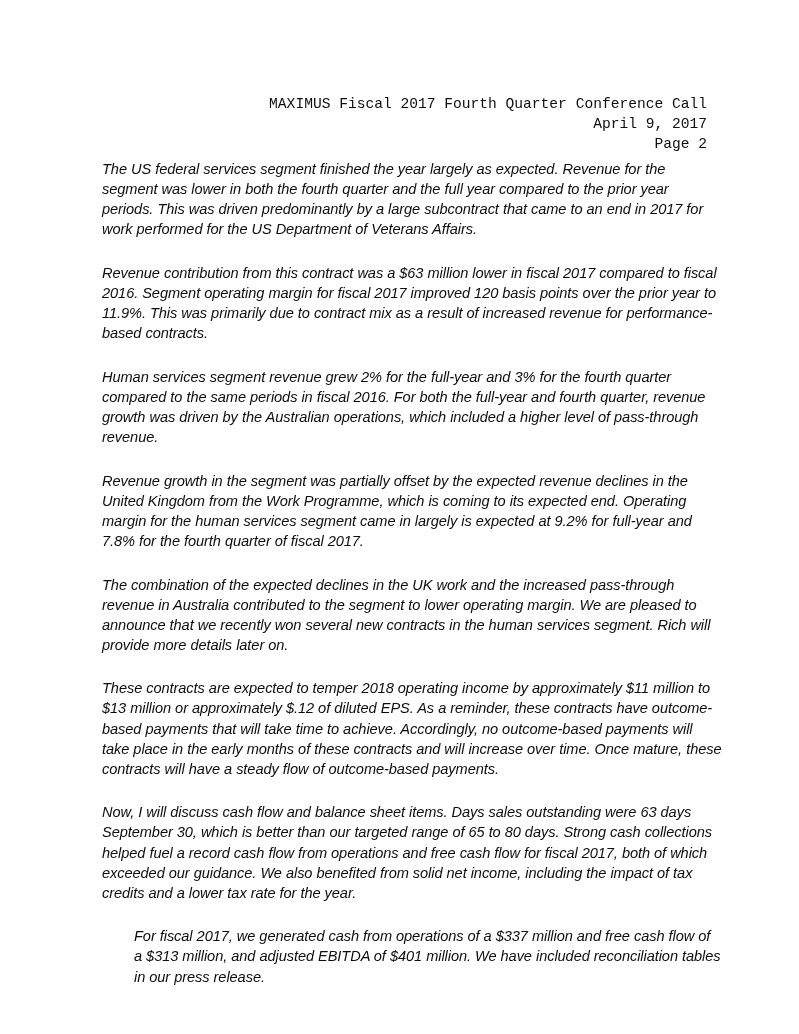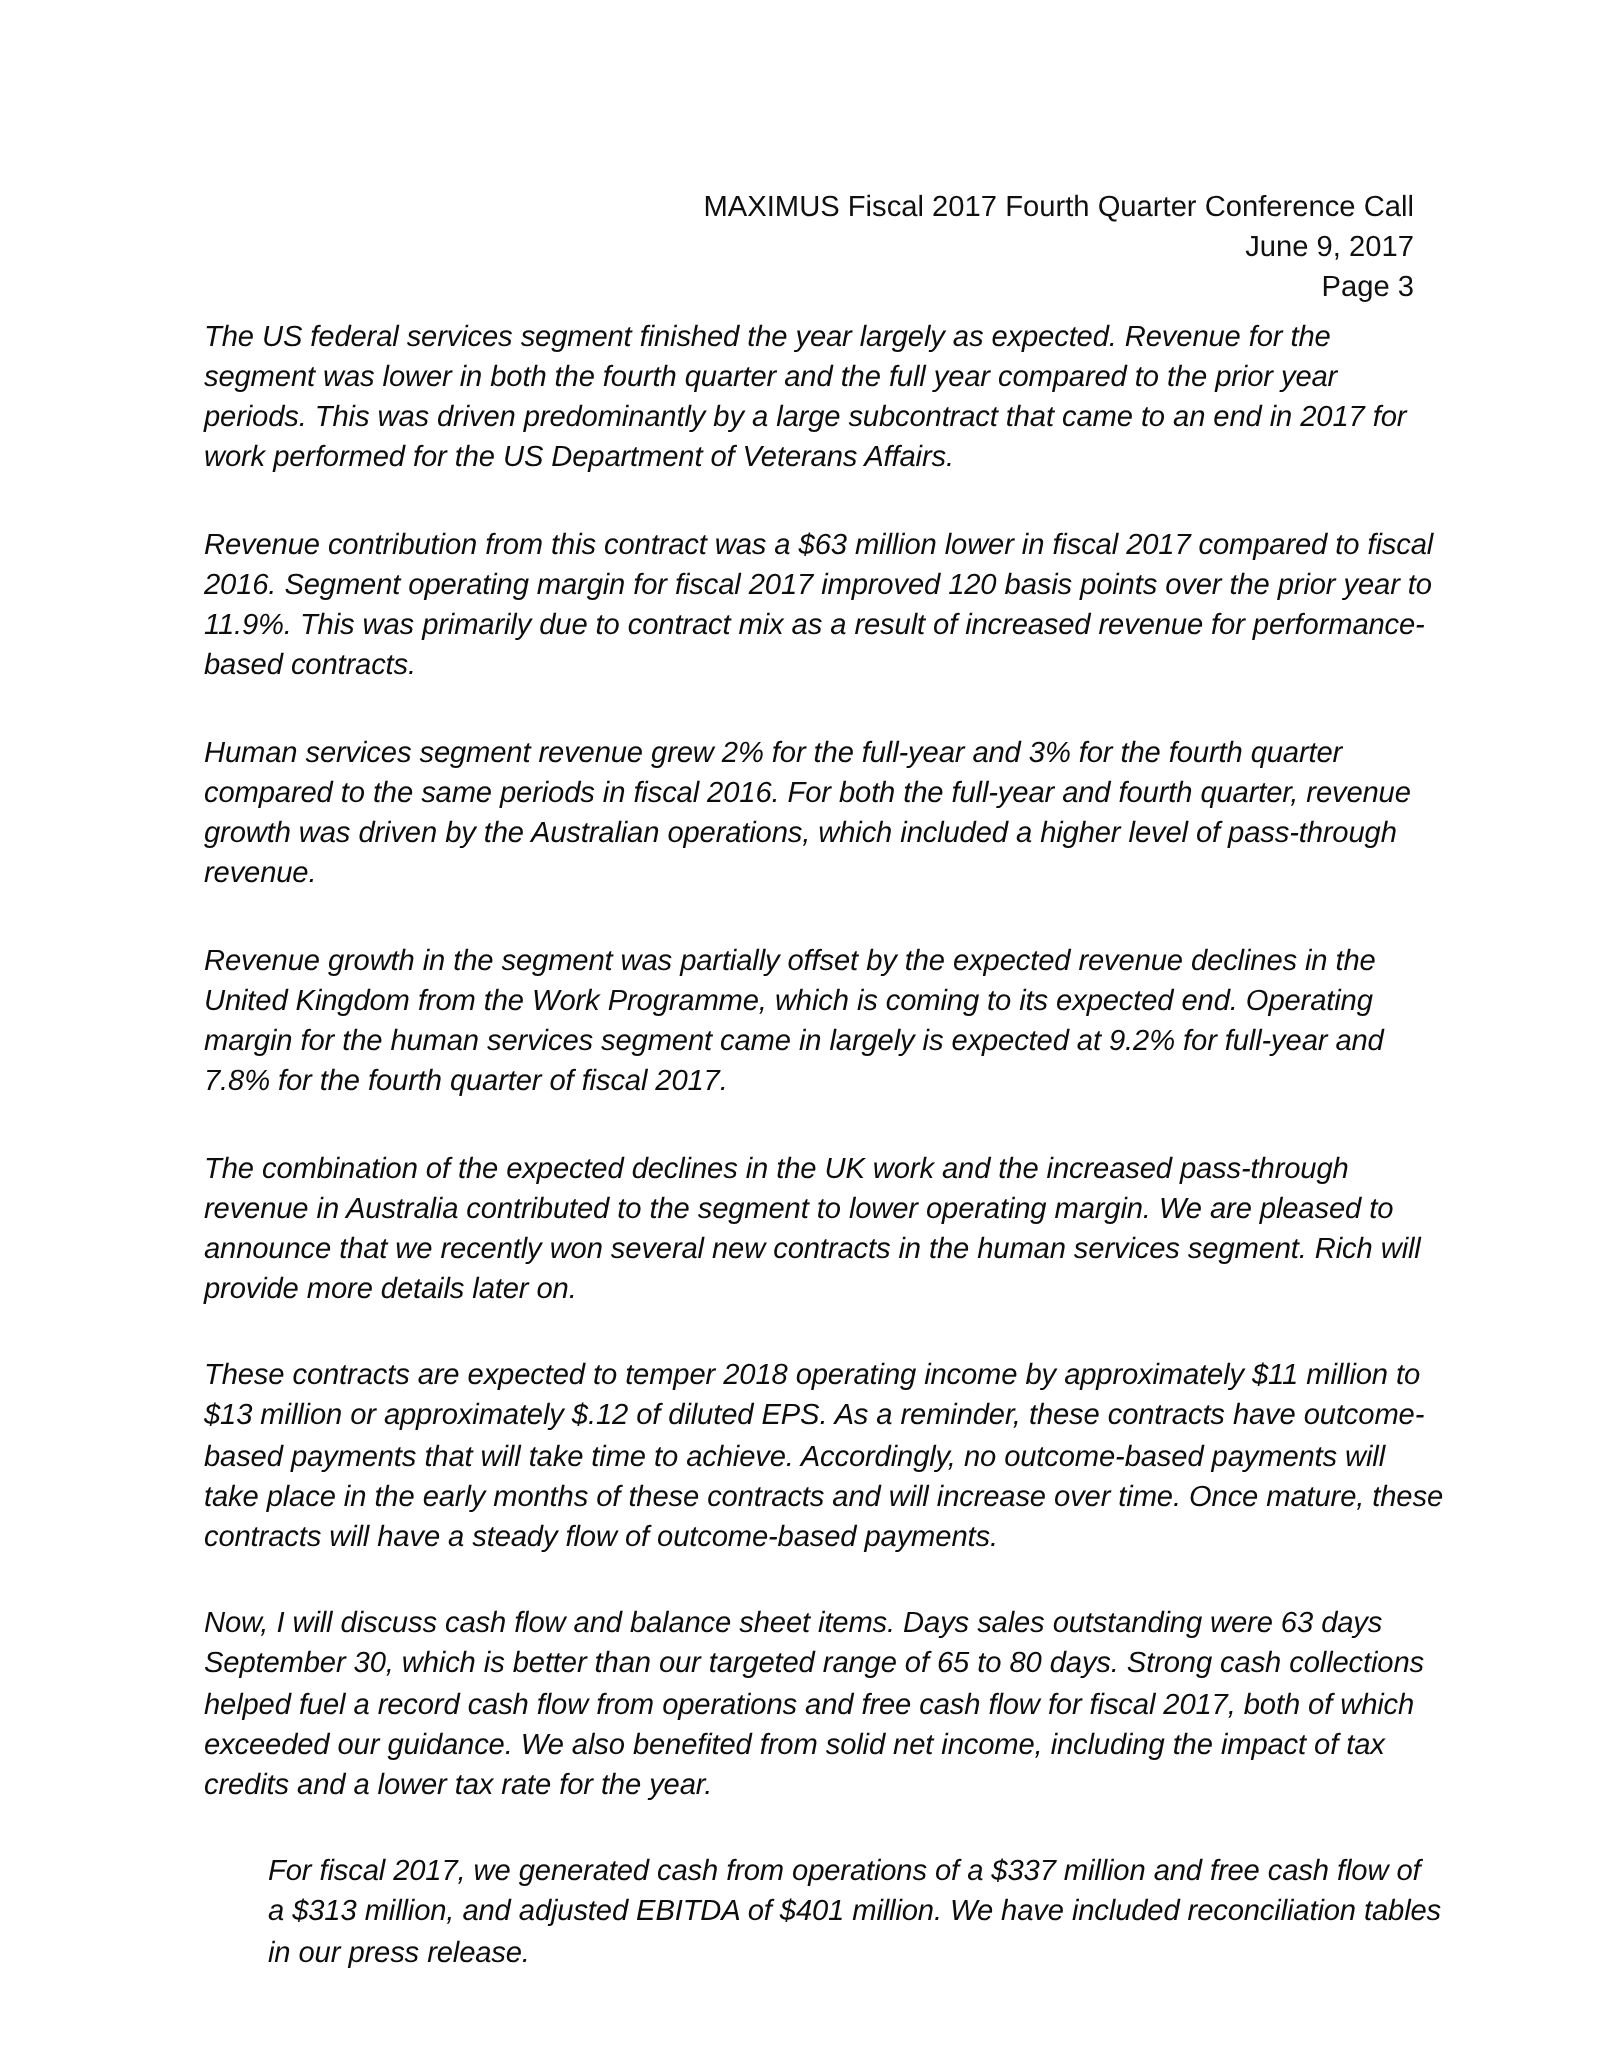--- a/index.html
+++ b/index.html
@@ -23,20 +23,21 @@
     left: 90px;
     width: 617px;
     text-align: right;
     font-size: 14.6px;
     line-height: 20px;
     color: #101010;
   }
   .page-header .hline {
     display: block;
     white-space: nowrap;
+    font-family: Liberation Mono, monospace;
   }
   .body-copy {
     position: absolute;
     top: 159px;
     left: 102px;
     width: 620px;
     font-style: italic;
   }
   .para {
     font-size: 14.6px;
@@ -52,22 +53,22 @@
     margin-left: 32px;
   }
 </style>
 </head>
 <body>
 
 <div class="page">
 
   <div class="page-header">
     <span class="hline">MAXIMUS Fiscal 2017 Fourth Quarter Conference Call</span>
-    <span class="hline">June 9, 2017</span>
-    <span class="hline">Page 3</span>
+    <span class="hline">April 9, 2017</span>
+    <span class="hline">Page 2</span>
   </div>
 
   <div class="body-copy">
     <p class="para">The US federal services segment finished the year largely as expected. Revenue for the segment was lower in both the fourth quarter and the full year compared to the prior year periods. This was driven predominantly by a large subcontract that came to an end in 2017 for work performed for the US Department of Veterans Affairs.</p>
     <p class="para">Revenue contribution from this contract was a $63 million lower in fiscal 2017 compared to fiscal 2016. Segment operating margin for fiscal 2017 improved 120 basis points over the prior year to 11.9%. This was primarily due to contract mix as a result of increased revenue for performance-based contracts.</p>
     <p class="para">Human services segment revenue grew 2% for the full-year and 3% for the fourth quarter compared to the same periods in fiscal 2016. For both the full-year and fourth quarter, revenue growth was driven by the Australian operations, which included a higher level of pass-through revenue.</p>
     <p class="para">Revenue growth in the segment was partially offset by the expected revenue declines in the United Kingdom from the Work Programme, which is coming to its expected end. Operating margin for the human services segment came in largely is expected at 9.2% for full-year and 7.8% for the fourth quarter of fiscal 2017.</p>
     <p class="para">The combination of the expected declines in the UK work and the increased pass-through revenue in Australia contributed to the segment to lower operating margin. We are pleased to announce that we recently won several new contracts in the human services segment. Rich will provide more details later on.</p>
     <p class="para">These contracts are expected to temper 2018 operating income by approximately $11 million to $13 million or approximately $.12 of diluted EPS. As a reminder, these contracts have outcome-based payments that will take time to achieve. Accordingly, no outcome-based payments will take place in the early months of these contracts and will increase over time. Once mature, these contracts will have a steady flow of outcome-based payments.</p>
     <p class="para">Now, I will discuss cash flow and balance sheet items. Days sales outstanding were 63 days September 30, which is better than our targeted range of 65 to 80 days. Strong cash collections helped fuel a record cash flow from operations and free cash flow for fiscal 2017, both of which exceeded our guidance. We also benefited from solid net income, including the impact of tax credits and a lower tax rate for the year.</p>

